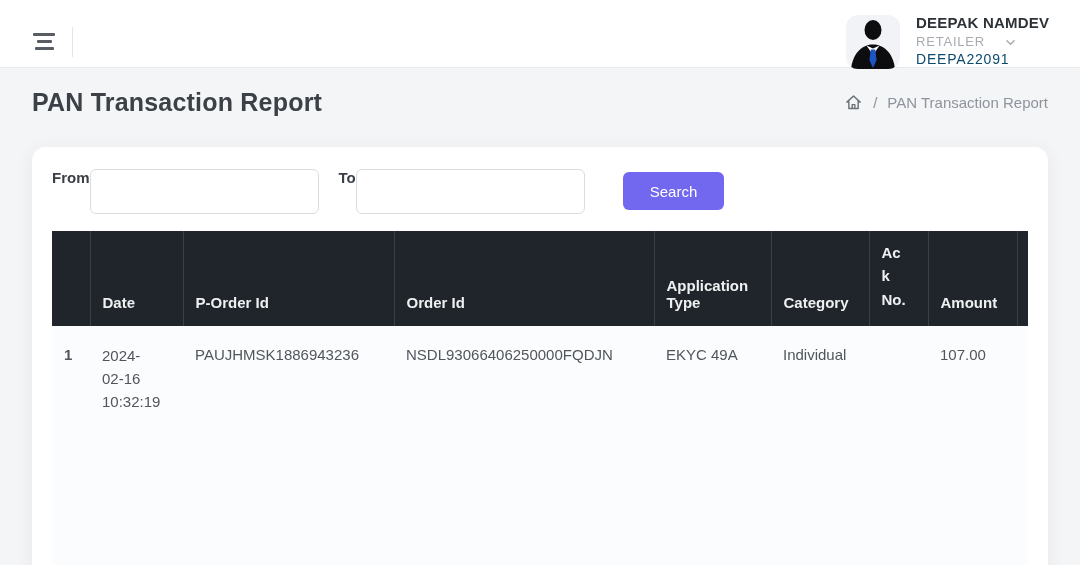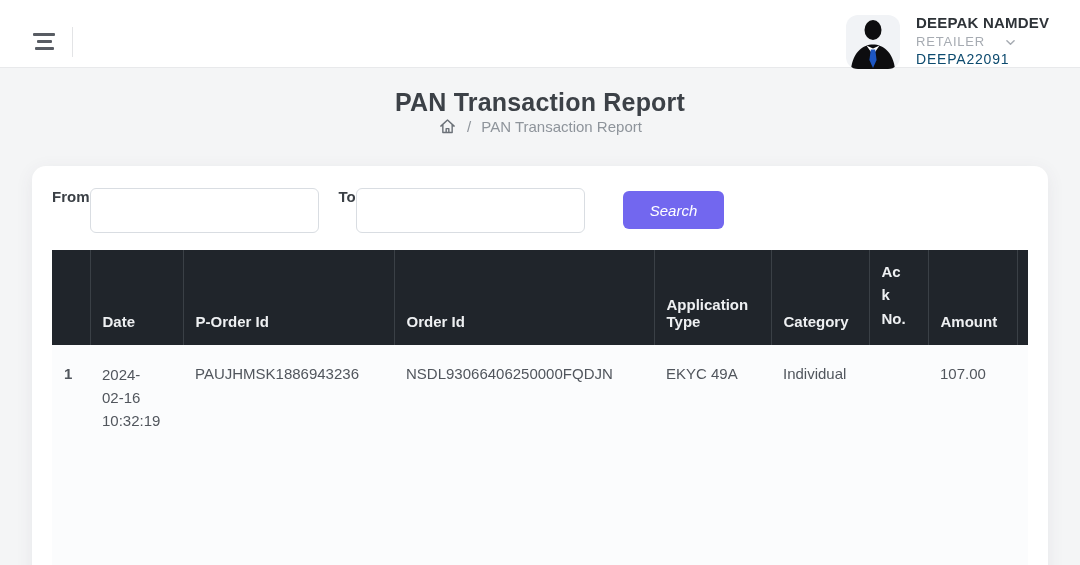--- a/index.html
+++ b/index.html
@@ -27,21 +27,20 @@
   }
   .user-block { line-height:1.1; padding-right:8px; min-width:148px; }
   .user-name { font-size:15px; font-weight:700; color:#2e3338; letter-spacing:.2px; }
   .user-role { font-size:13px; color:#a6abb2; letter-spacing:.8px; margin-top:3px; display:flex; align-items:center; gap:21px; }
   .user-id   { font-size:14px; color:#0c4a6e; letter-spacing:.8px; margin-top:3px; }
   .chev { width:9px; height:9px; display:inline-block; }
   
   .page-head {
     display:flex; align-items:center; justify-content:space-between;
     padding:20px 32px 0 32px;
-    flex-direction:column;
   }
   .page-title { font-size:25px; font-weight:700; color:#3c4147; letter-spacing:.2px; }
   .breadcrumb { display:flex; align-items:center; gap:10px; font-size:15px; color:#8e949b; }
   .breadcrumb .sep { color:#8e949b; }
   
   .card {
     margin:30px 32px 0 32px; background:#fff; border-radius:14px;
     box-shadow:0 4px 18px rgba(75,70,92,.08);
     padding:22px 20px 0 20px; height:560px;
     display:flex; flex-direction:column;
@@ -51,21 +50,20 @@
   .filter-label { font-size:15px; font-weight:700; color:#3b4046; margin-bottom:26px; }
   .filter-input {
     width:229px; height:45px; border:1px solid #d9dde2; border-radius:6px;
     background:#fff; font-size:14px; padding:0 12px; color:#3b4046; outline:none;
   }
   .search-btn {
     height:38px; padding:0 27px; margin:0 0 4px 18px;
     background:#7267ef; color:#ffffff; font-size:15px; font-weight:500;
     border:none; border-radius:6px; cursor:pointer;
     font-family:inherit;
-    font-style:italic;
   }
   
   .table-wrap { flex:1; margin-top:17px; background:#fbfcfd; overflow:hidden; }
   table { border-collapse:collapse; table-layout:fixed; width:976px; }
   thead th {
     background:#20252b; color:#eef0f2; font-size:15px; font-weight:700;
     text-align:left; vertical-align:bottom;
     height:72px; padding:10px 12px 15px 12px;
     border-right:1px solid #3a4046;
   }

